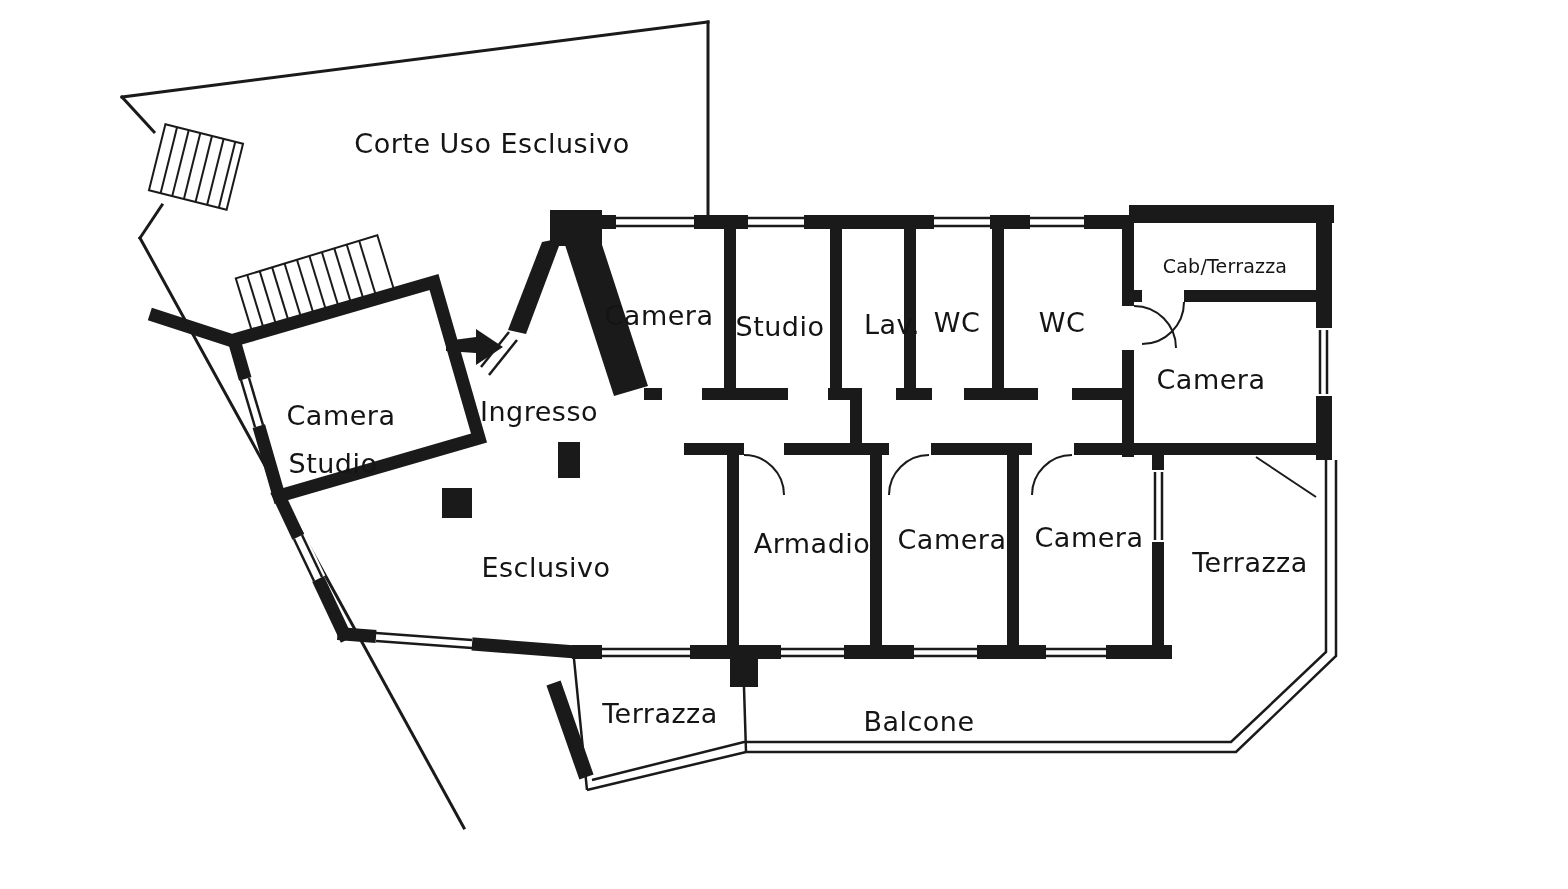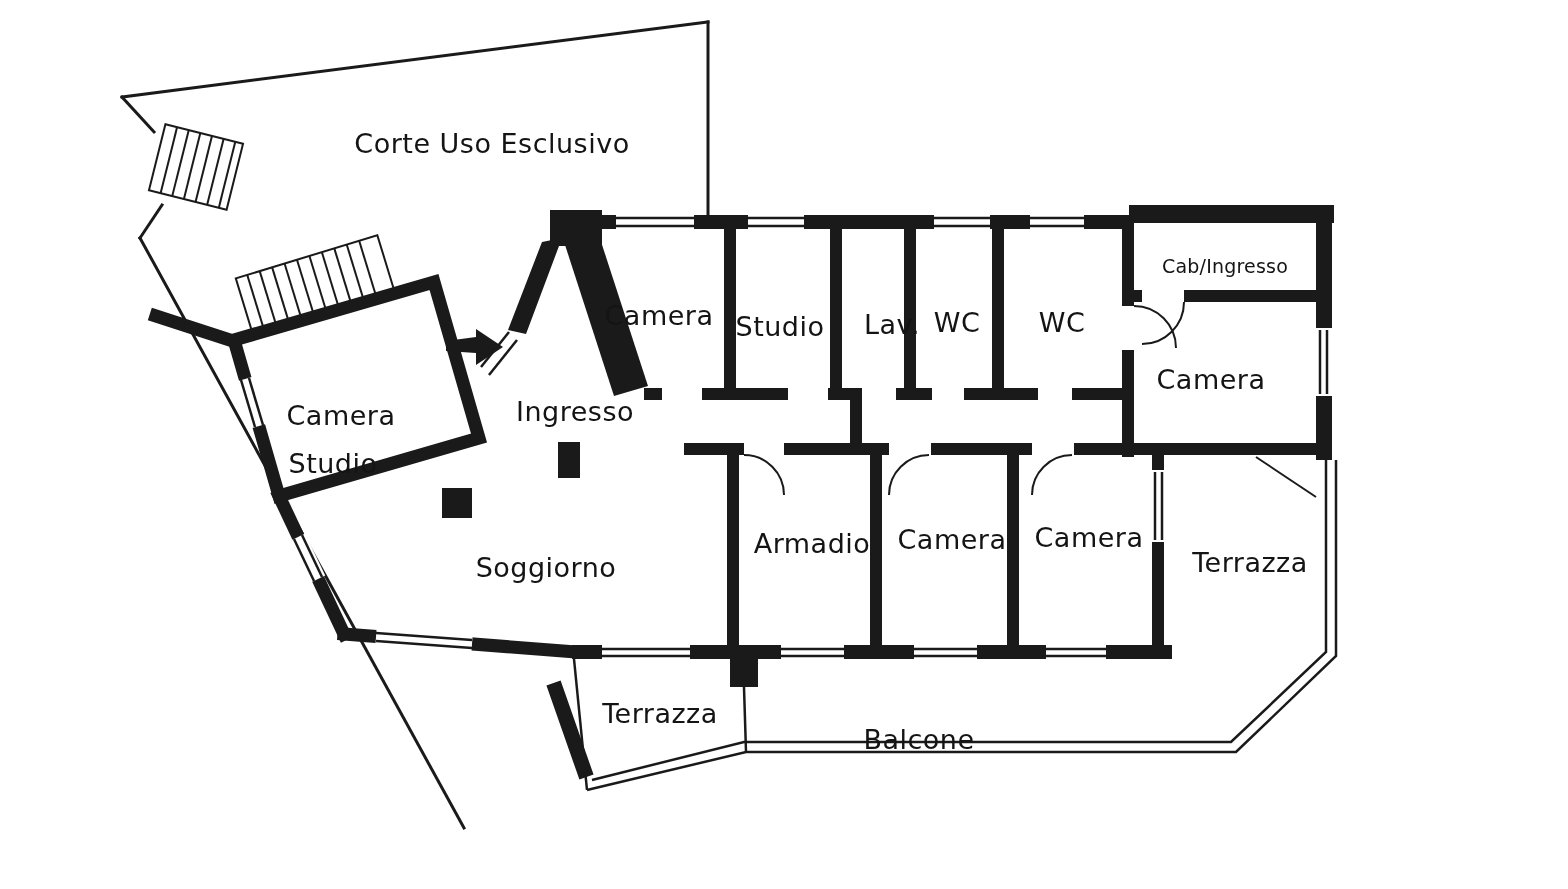--- a/index.html
+++ b/index.html
@@ -199,26 +199,26 @@
 
     <polygon points="402,341 432,337 432,329 459,347 432,365 432,353 402,351" fill="#1a1a1a"></polygon>
   </svg>
 
   <div class="room-label" style="left:448px; top:143px;">Corte Uso Esclusivo</div>
   <div class="room-label" style="left:615px; top:315px;">Camera</div>
   <div class="room-label" style="left:736px; top:326px;">Studio</div>
   <div class="room-label" style="left:848px; top:324px;">Lav.</div>
   <div class="room-label" style="left:913px; top:322px;">WC</div>
   <div class="room-label" style="left:1018px; top:322px;">WC</div>
-  <div class="room-label small" style="left:1181px; top:266px;">Cab/Ingresso</div>
+  <div class="room-label small" style="left:1181px; top:266px;">Cab/Terrazza</div>
   <div class="room-label" style="left:1167px; top:379px;">Camera</div>
   <div class="room-label" style="left:297px; top:415px;">Camera</div>
   <div class="room-label" style="left:289px; top:463px;">Studio</div>
-  <div class="room-label" style="left:531px; top:411px;">Ingresso</div>
-  <div class="room-label" style="left:502px; top:567px;">Soggiorno</div>
+  <div class="room-label" style="left:495px; top:411px;">Ingresso</div>
+  <div class="room-label" style="left:502px; top:567px;">Esclusivo</div>
   <div class="room-label" style="left:768px; top:543px;">Armadio</div>
   <div class="room-label" style="left:908px; top:539px;">Camera</div>
   <div class="room-label" style="left:1045px; top:537px;">Camera</div>
   <div class="room-label" style="left:1206px; top:562px;">Terrazza</div>
   <div class="room-label" style="left:616px; top:713px;">Terrazza</div>
-  <div class="room-label" style="left:875px; top:739px;">Balcone</div>
+  <div class="room-label" style="left:875px; top:721px;">Balcone</div>
 
 </div>
 
 </body></html>

